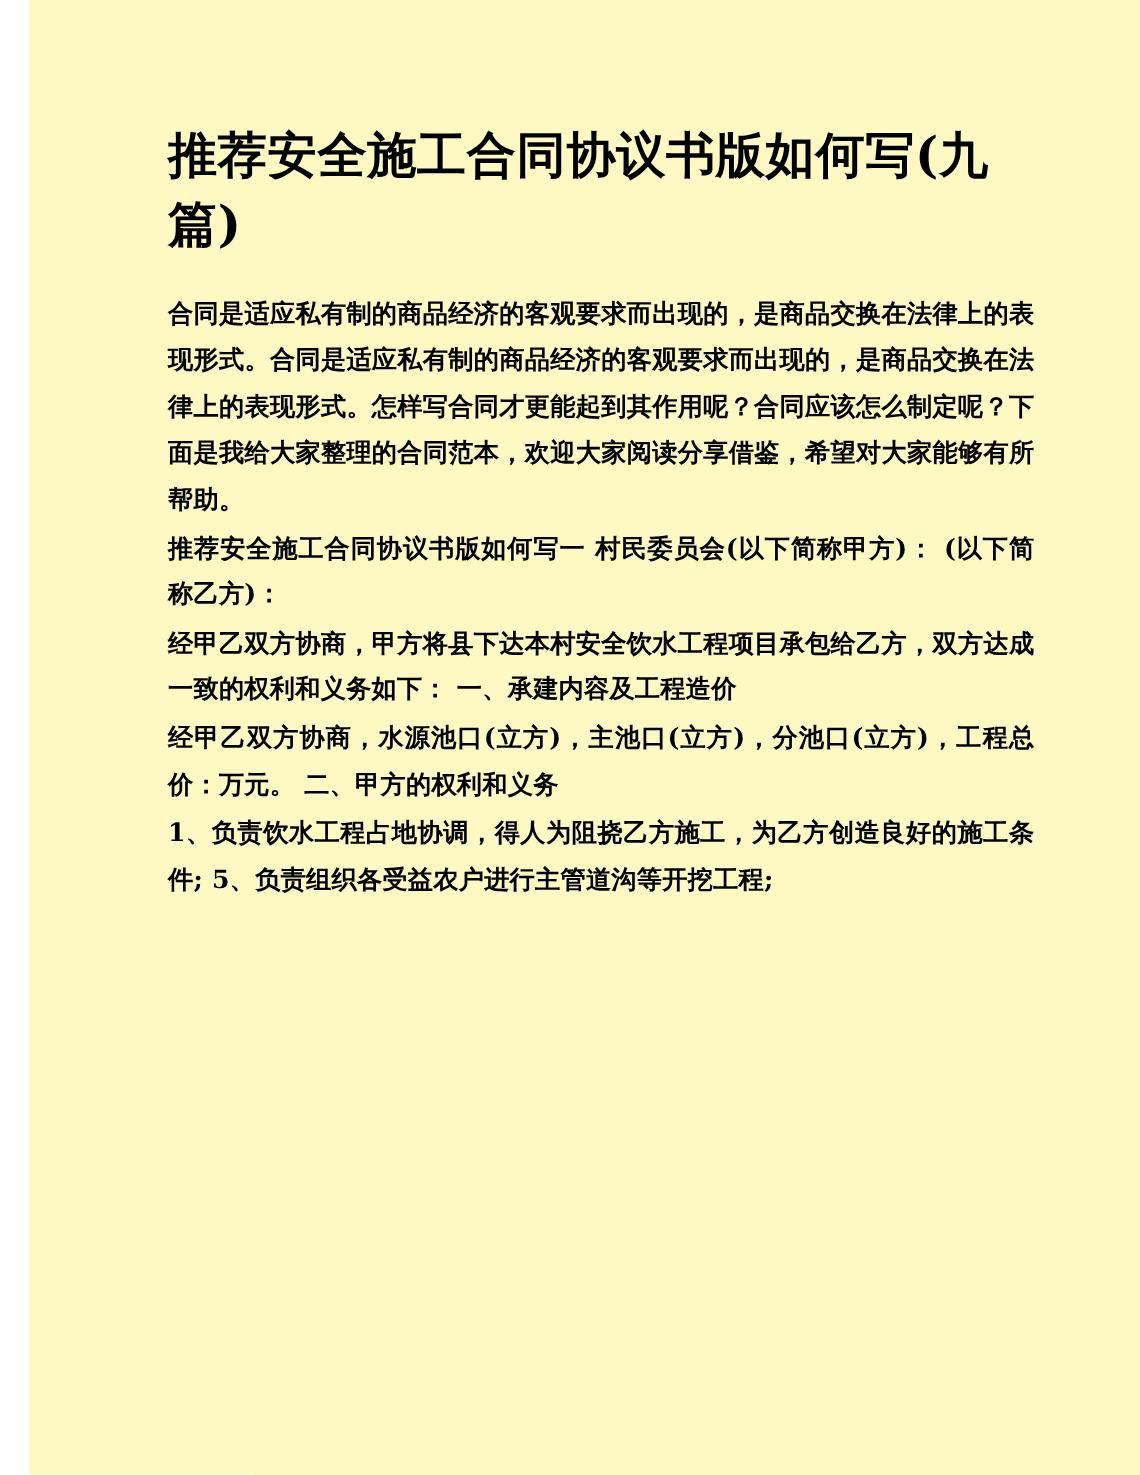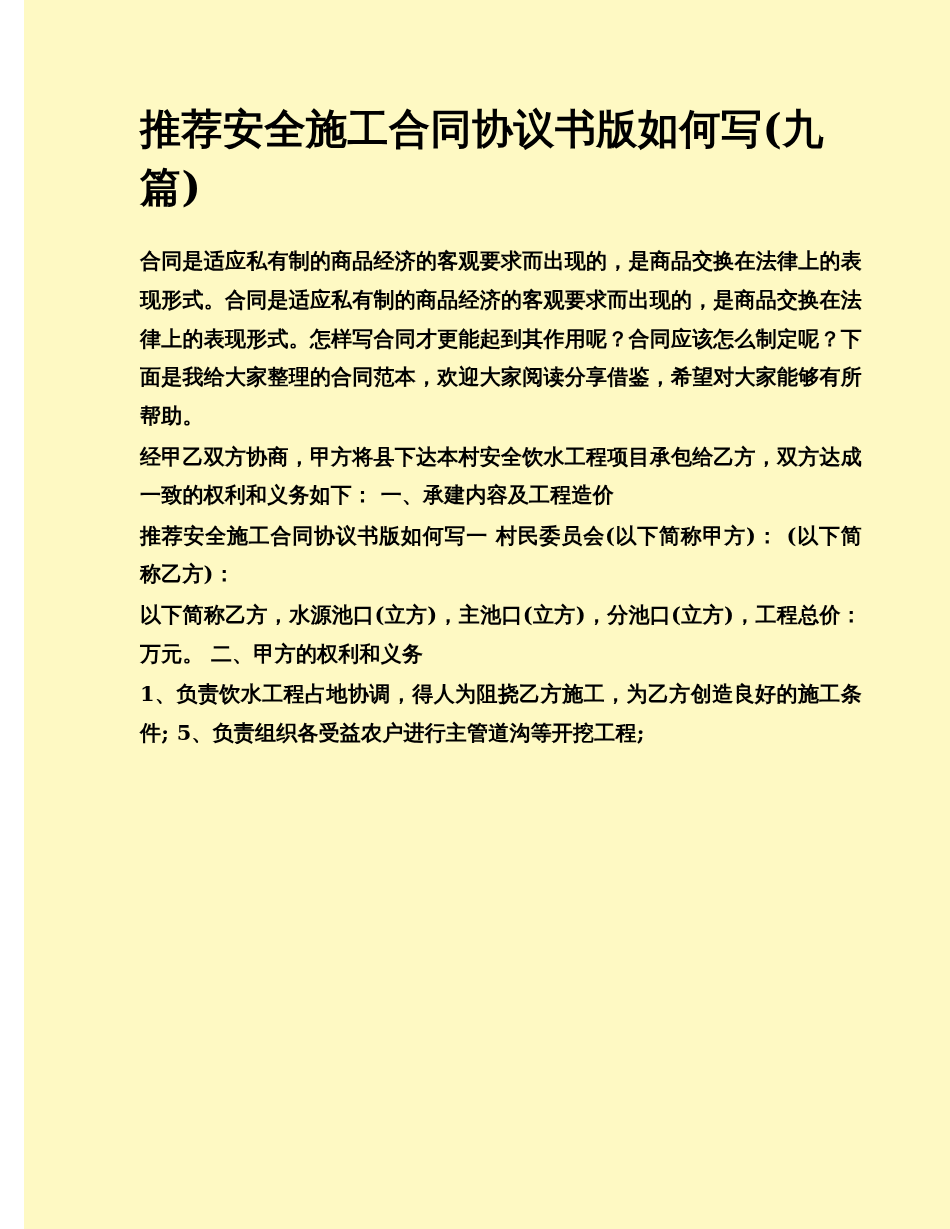--- a/index.html
+++ b/index.html
@@ -40,18 +40,18 @@
     text-indent: 0;
   }
 </style>
 </head>
 <body>
 
 <div class="page">
   <h1 class="doc-title">推荐安全施工合同协议书版如何写(九篇)</h1>
   <div class="doc-body">
     <p class="para">合同是适应私有制的商品经济的客观要求而出现的，是商品交换在法律上的表现形式。合同是适应私有制的商品经济的客观要求而出现的，是商品交换在法律上的表现形式。怎样写合同才更能起到其作用呢？合同应该怎么制定呢？下面是我给大家整理的合同范本，欢迎大家阅读分享借鉴，希望对大家能够有所帮助。</p>
+    <p class="para">推荐安全施工合同协议书版如何写一 村民委员会(以下简称甲方)：  (以下简称乙方)：</p>
     <p class="para">经甲乙双方协商，甲方将县下达本村安全饮水工程项目承包给乙方，双方达成一致的权利和义务如下： 一、承建内容及工程造价</p>
-    <p class="para">推荐安全施工合同协议书版如何写一 村民委员会(以下简称甲方)：  (以下简称乙方)：</p>
-    <p class="para">以下简称乙方，水源池口(立方)，主池口(立方)，分池口(立方)，工程总价：万元。 二、甲方的权利和义务</p>
+    <p class="para">经甲乙双方协商，水源池口(立方)，主池口(立方)，分池口(立方)，工程总价：万元。 二、甲方的权利和义务</p>
     <p class="para">1、负责饮水工程占地协调，得人为阻挠乙方施工，为乙方创造良好的施工条件; 5、负责组织各受益农户进行主管道沟等开挖工程;</p>
   </div>
 </div>
 
 </body></html>

